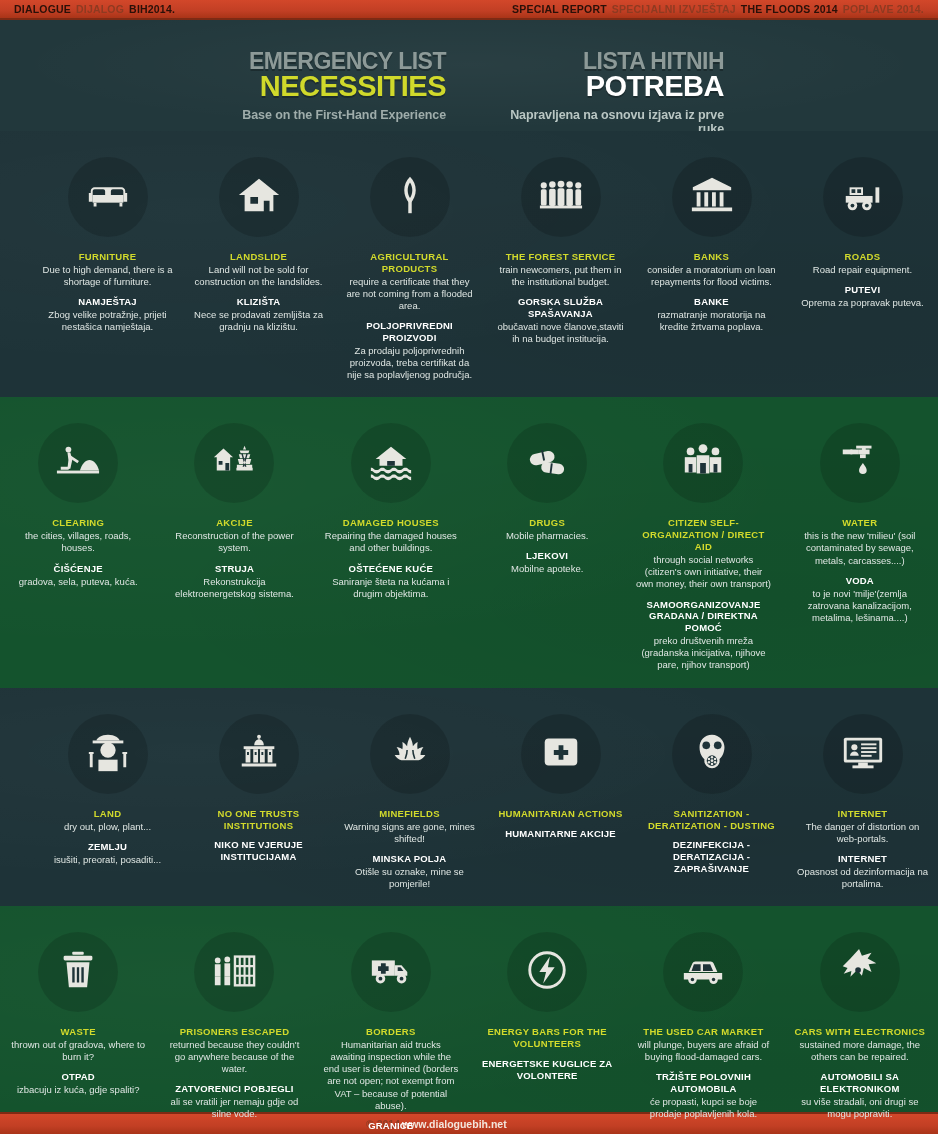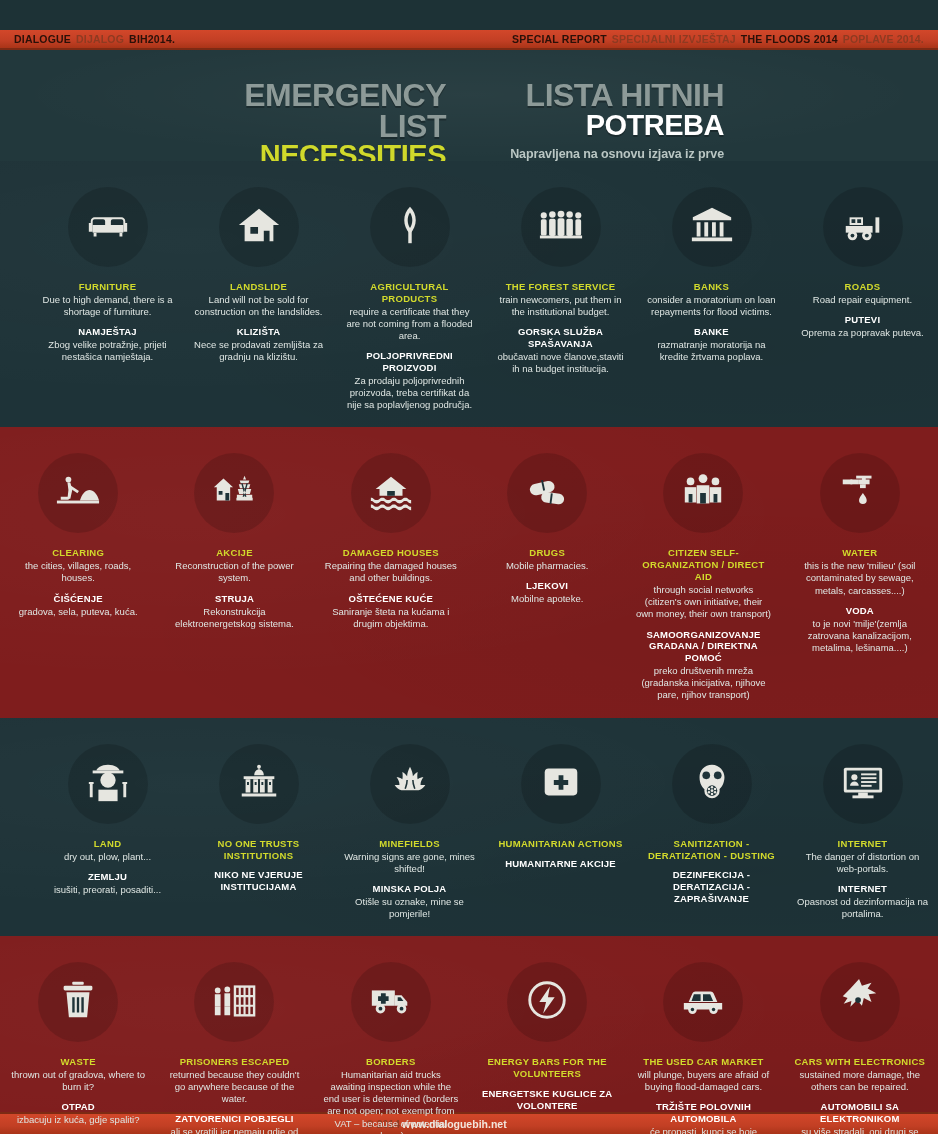--- a/index.html
+++ b/index.html
@@ -23,21 +23,20 @@
     position: relative;
     height: 20px;
     background: linear-gradient(180deg, #d2472a 0%, #c23f24 60%, #a93418 100%);
     border-bottom: 2px solid #7d2a14;
     display: flex;
     align-items: center;
     padding: 0 14px;
     font-size: 10.5px;
     font-weight: bold;
     letter-spacing: 0.2px;
-    margin-top: 30px;
   }
   .topbar .left { display: flex; gap: 5px; }
   .topbar .right { margin-left: auto; display: flex; gap: 5px; justify-content: center; }
   .tb-dark  { color: #2a1008; }
   .tb-mid   { color: #8e3a21; }
 
   .bottombar {
     position: absolute;
     bottom: 0; left: 0; right: 0;
     height: 22px;
@@ -62,21 +61,21 @@
     display: flex;
     justify-content: center;
     align-items: flex-start;
     padding-top: 30px;
     position: relative;
   }
   .title-en { width: 250px; text-align: right; padding-right: 18px; }
   .title-bs { width: 260px; text-align: right; padding-left: 18px; }
 
   .t-line1 {
-    font-size: 32px;
+    font-size: 23px;
     font-weight: bold;
     letter-spacing: -0.5px;
     line-height: 0.96;
     color: #8d9a98;
     text-shadow: 0 2px 0 rgba(0,0,0,0.25);
   }
   .t-line2 {
     font-size: 29px;
     font-weight: bold;
     letter-spacing: -0.5px;
@@ -90,21 +89,21 @@
     font-weight: bold;
     color: #9fadab;
     margin-top: 7px;
     letter-spacing: -0.1px;
   }
   .t-sub.bs { color: #b9c6c3; }
 
   
   .band { position: relative; }
   .band.dark  { background: #1e3338; padding-left: 32px; }
-  .band.light { background: #7f1d1d; }
+  .band.light { background: #14532d; }
 
   .band::after {
     content: "";
     position: absolute;
     inset: 0;
     pointer-events: none;
     background:
       radial-gradient(ellipse at 20% 30%, rgba(255,255,255,0.022), rgba(0,0,0,0) 60%),
       radial-gradient(ellipse at 80% 70%, rgba(0,0,0,0.05), rgba(0,0,0,0) 60%);
   }

